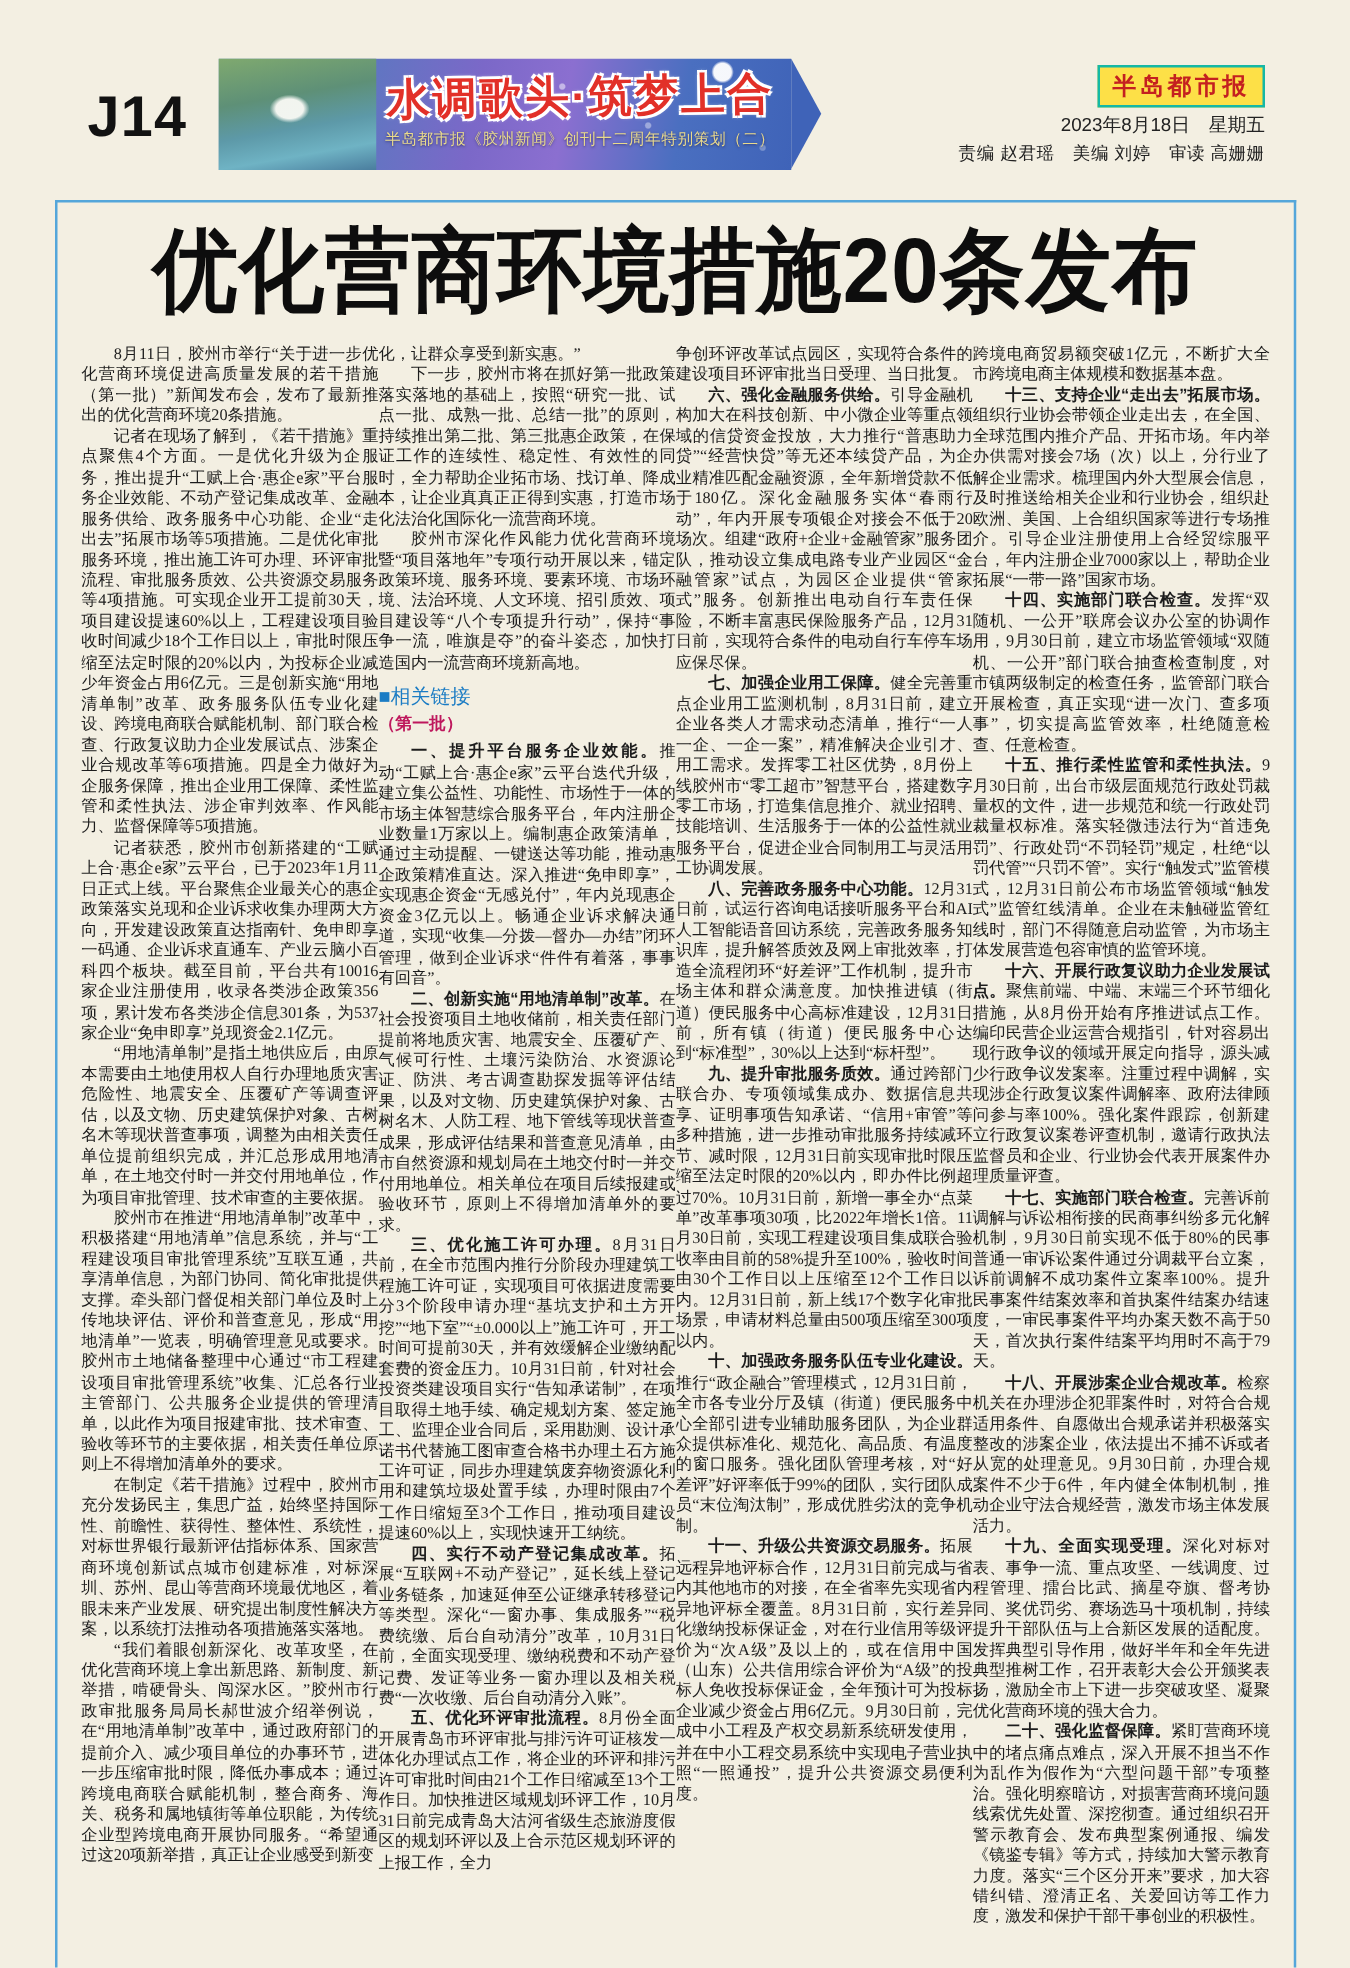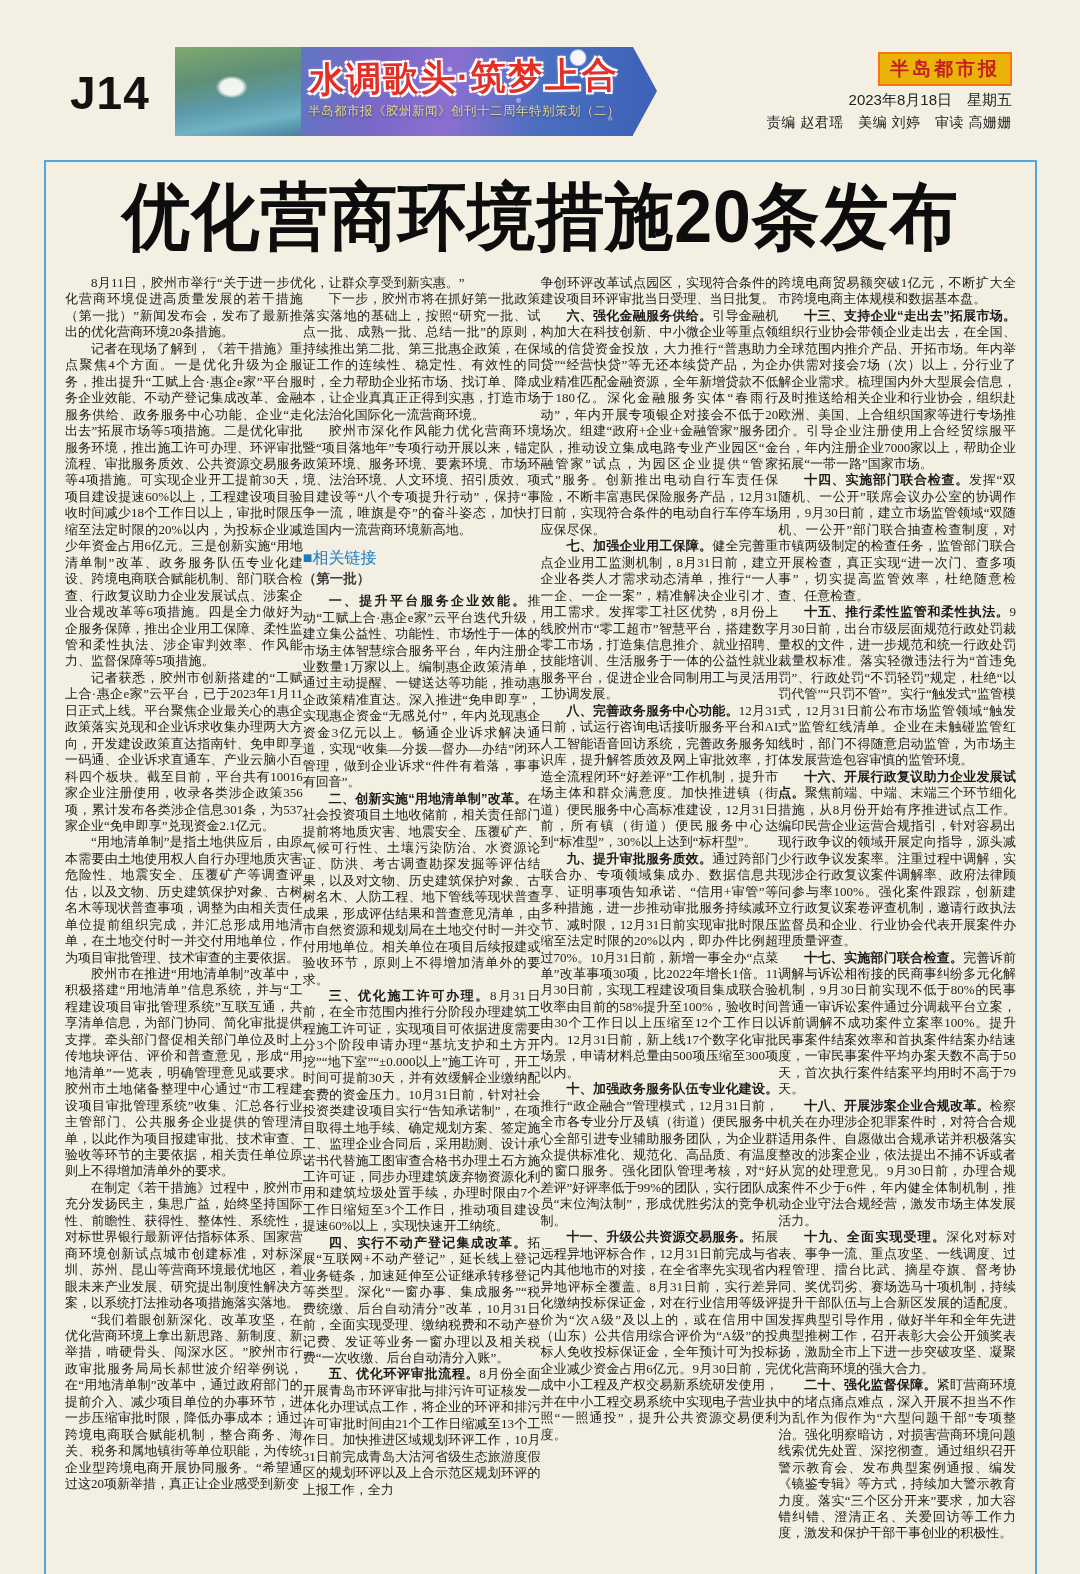--- a/index.html
+++ b/index.html
@@ -44,21 +44,21 @@
     transform:rotate(-1deg);
   }
   .banner-sub{
     position:absolute;left:124px;top:56px;width:330px;text-align:center;
     font-family:Liberation Sans, sans-serif;
     font-size:12.5px;color:#e9da8d;text-shadow:0 1px 2px rgba(40,40,90,.8);
     letter-spacing:.5px;
   }
   .paper-logo{
     position:absolute;right:68px;top:52px;
-    border:2px solid #f97316;color:#c42020;background:#eab308;
+    border:2px solid #14b8a6;color:#c42020;background:#fde047;
     font-weight:bold;font-size:19px;padding:2px 10px;letter-spacing:3px;
   }
   .date-line{
     position:absolute;right:68px;top:91px;
     font-size:15px;color:#222;font-family:"Liberation Sans", sans-serif;
   }
   .staff-line{
     position:absolute;right:68px;top:114px;
     font-size:14px;color:#222;font-family:"Liberation Sans", sans-serif;letter-spacing:.5px;
   }
@@ -92,21 +92,21 @@
     margin:12px 0 4px;font-family:"Liberation Sans", sans-serif;
     font-weight:normal;font-size:16px;color:#1b7cc4;
   }
   .linktitle{
     margin:2px 0 4px;font-family:"Liberation Sans", sans-serif;
     font-weight:900;font-size:17.5px;line-height:23.5px;color:#242e40;
     text-align:left;
   }
   .linksub{
     margin:0 0 6px;font-weight:bold;font-size:13.5px;
-    font-family:"Liberation Sans", sans-serif;color:#404040;
+    font-family:"Liberation Sans", sans-serif;color:#be185d;
   }
 </style>
 </head>
 <body>
 
 <div class="edition">J14</div>
 
 <div class="banner">
   <div class="banner-photo"></div>
   <div class="banner-title">水调歌头·筑梦上合</div>

